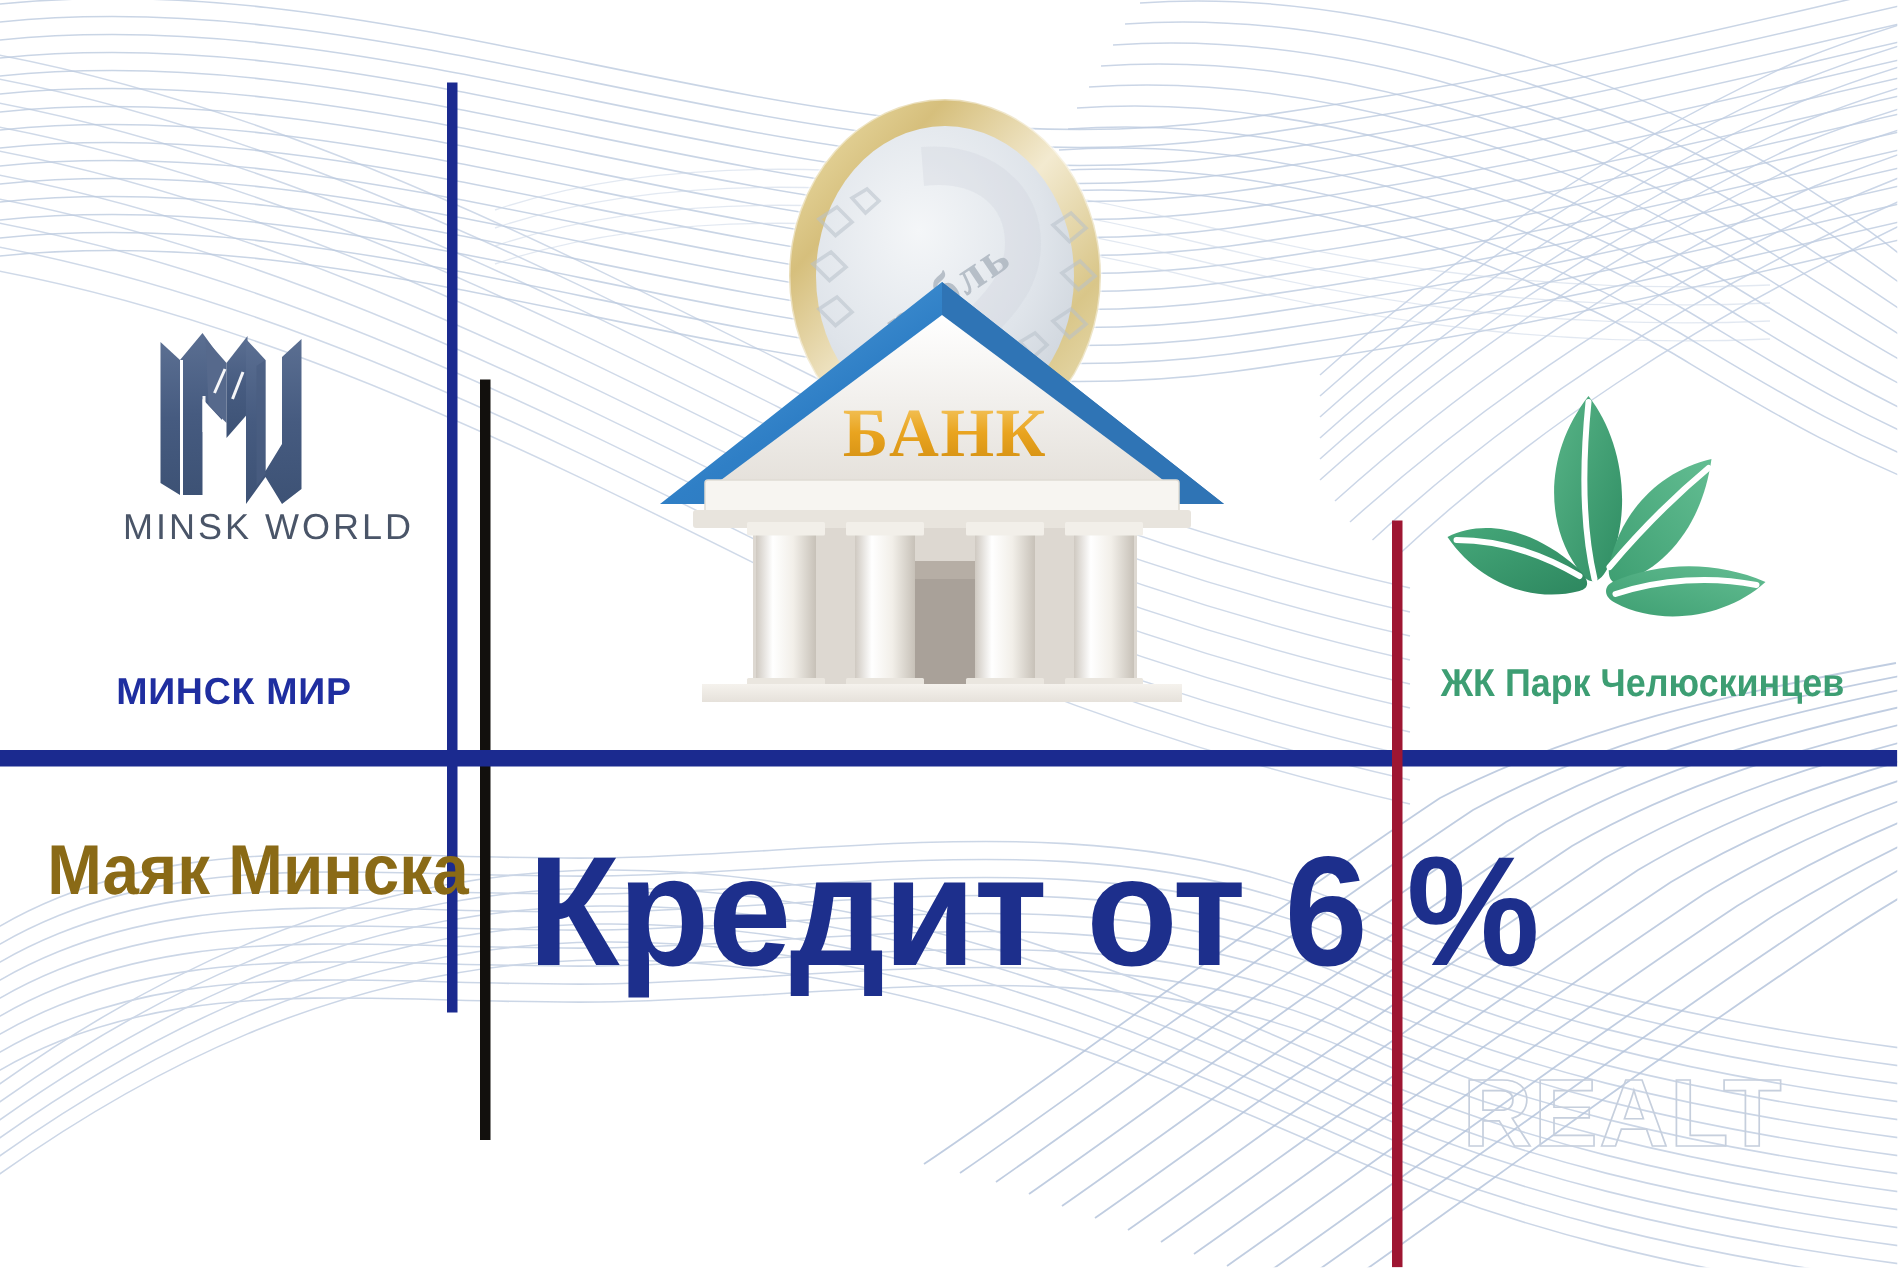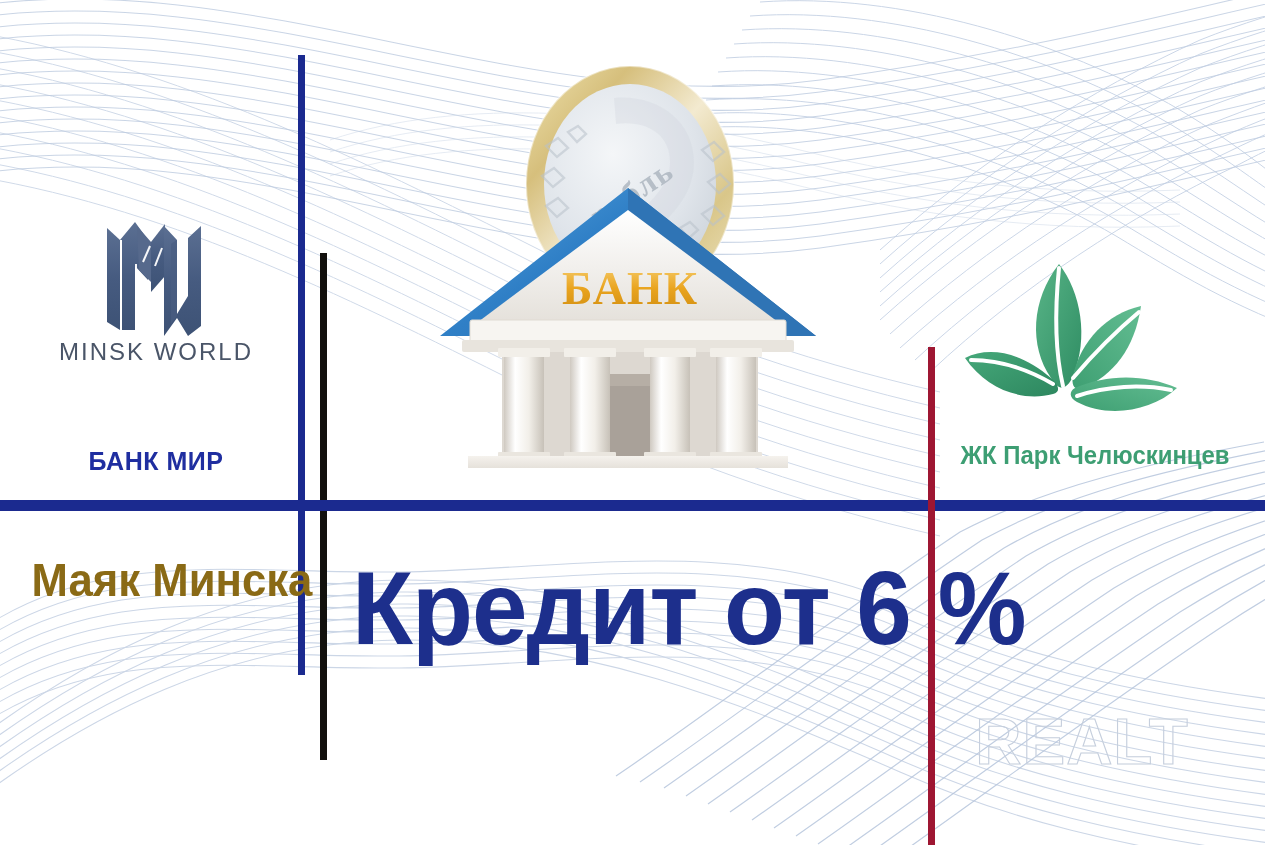--- a/index.html
+++ b/index.html
@@ -54,21 +54,21 @@
   
   .mw-logo {
     position:absolute;
     left:93px; top:218px;
     width:125px; height:120px;
   }
   .mw-wordmark {
     position:absolute;
     left:36px; top:338px;
     width:240px;
-    text-align:center;
+    text-align:right;
     font-family:"Liberation Sans", sans-serif;
     font-size:24px;
     font-weight:400;
     letter-spacing:2.0px;
     color:#4a5568;
     white-space:nowrap;
   }
   .minsk-mir {
     position:absolute;
     left:26px; top:447px;
@@ -290,21 +290,21 @@
     <g stroke="#ffffff" stroke-width="2" fill="none" opacity="0.95">
       <path d="M43,46 L43,70"></path>
       <path d="M57,28 L50,44"></path>
       <path d="M69,30 L62,48"></path>
       <path d="M48,78 L48,100"></path>
     </g>
   </svg>
 
   <div class="mw-wordmark">MINSK WORLD</div>
 
-  <div class="minsk-mir">БАНК МИР</div>
+  <div class="minsk-mir">МИНСК МИР</div>
 
   <div class="mayak-minska">Маяк Минска</div>
 
   <svg class="bank-art" viewBox="0 0 420 410" aria-hidden="true">
     <defs>
       <linearGradient id="coinRim" x1="0" y1="0" x2="1" y2="1">
         <stop offset="0" stop-color="#efe3b0"></stop>
         <stop offset="0.25" stop-color="#d6bf7c"></stop>
         <stop offset="0.5" stop-color="#f3ead0"></stop>
         <stop offset="0.75" stop-color="#d9c689"></stop>

